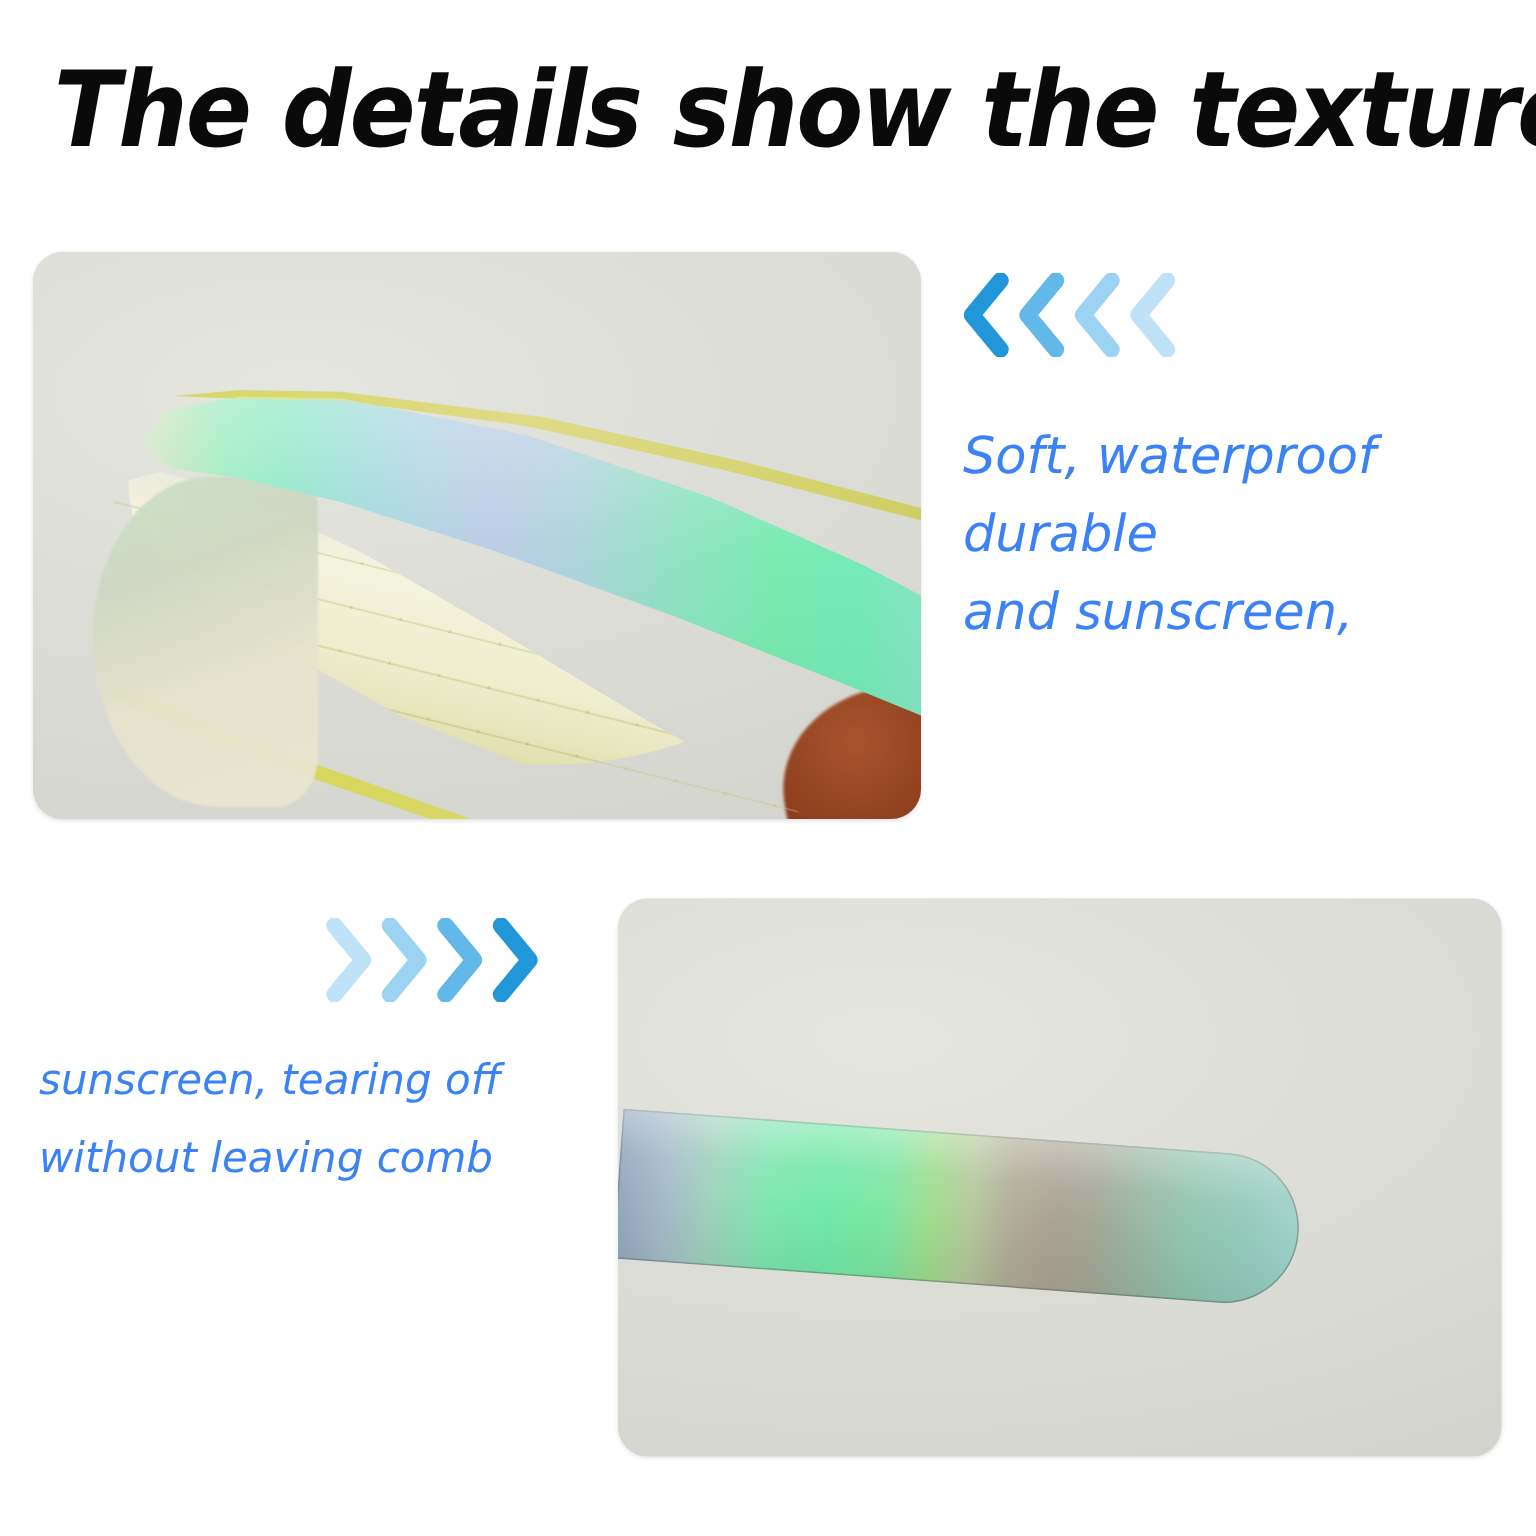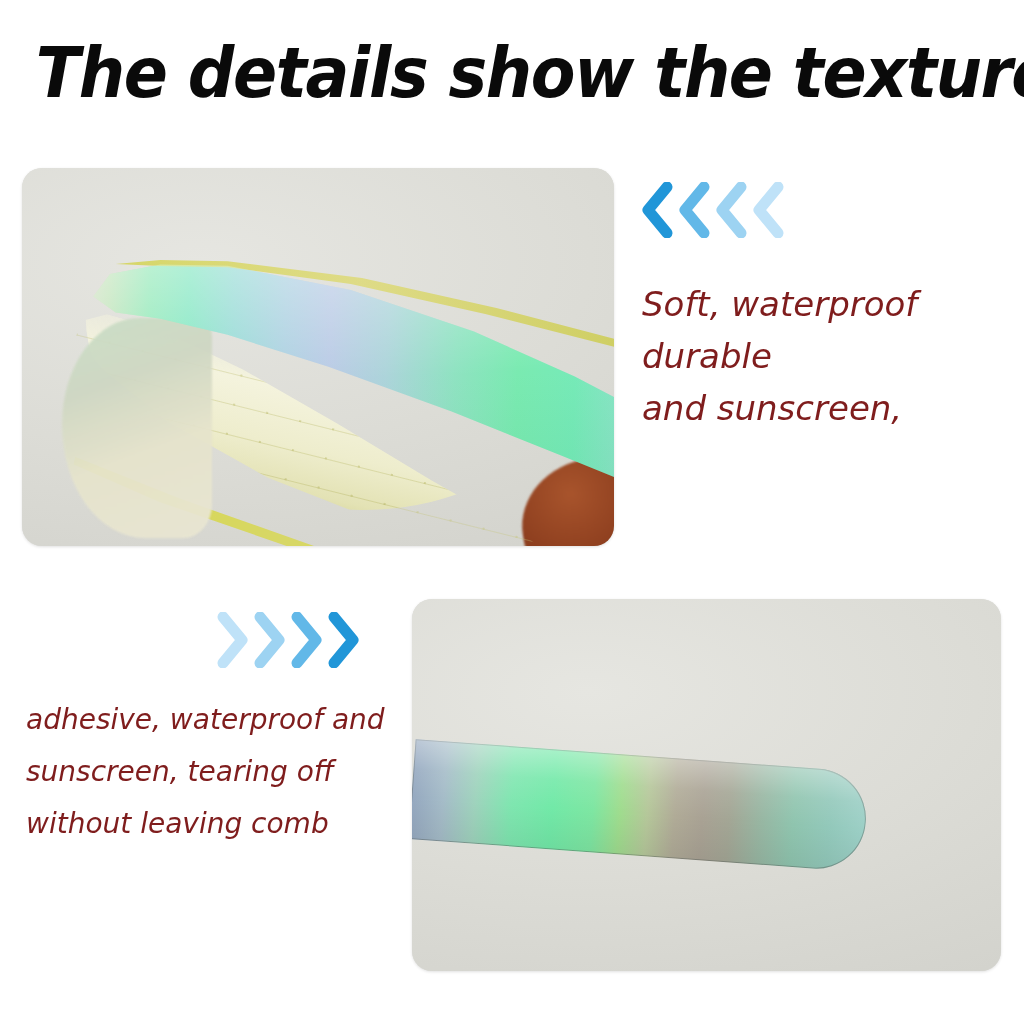--- a/index.html
+++ b/index.html
@@ -259,21 +259,21 @@
     position: relative;
   }
   .chevron svg { display: block; }
 
   
   .feature-text {
     position: absolute;
     font-family: "DejaVu Sans", sans-serif;
     font-style: italic;
     font-weight: 400;
-    color: #7f1d1d;
+    color: #3b82f6;
   }
   #feature-right {
     left: 642px;
     top: 278px;
     width: 360px;
     font-size: 34px;
     line-height: 52px;
   }
   #feature-bottom {
     left: 26px;
@@ -356,21 +356,20 @@
       </svg>
     </span>
     <span class="chevron">
       <svg width="34" height="56" viewBox="0 0 34 56">
         <path d="M7 5 L26 28 L7 51" fill="none" stroke="#2196d8" stroke-width="11" stroke-linecap="round" stroke-linejoin="round"></path>
       </svg>
     </span>
   </div>
 
   <div class="feature-text" id="feature-bottom">
-    <div class="line">adhesive, waterproof and</div>
     <div class="line">sunscreen, tearing off</div>
     <div class="line">without leaving comb</div>
   </div>
 
   <div class="photo-panel" id="photo-bottom">
     <div class="panel-bg"></div>
     <div id="strip">
       <div id="strip-shape"></div>
       <div id="strip-sheen"></div>
     </div>

